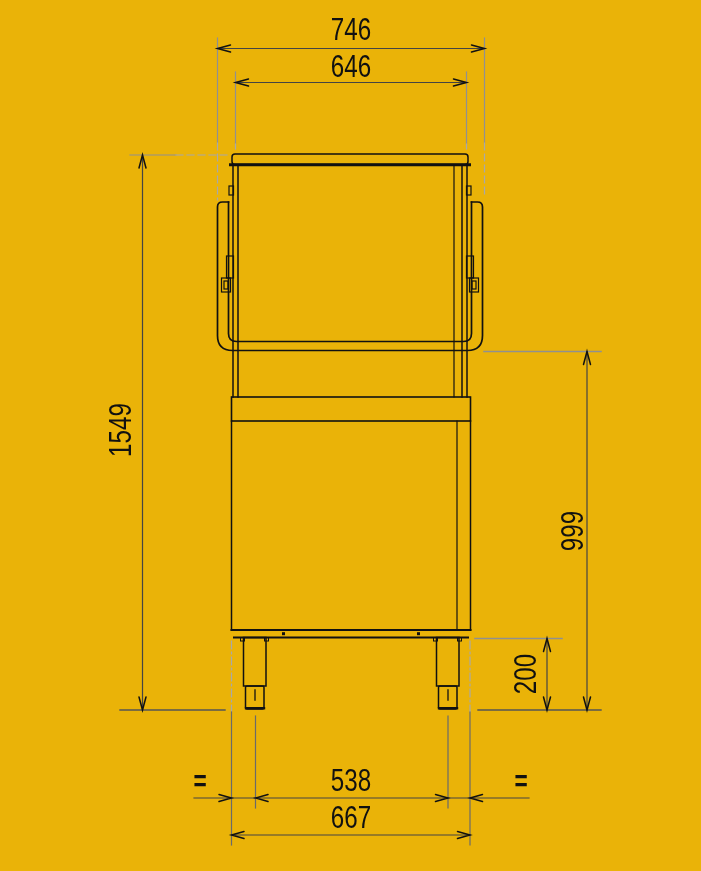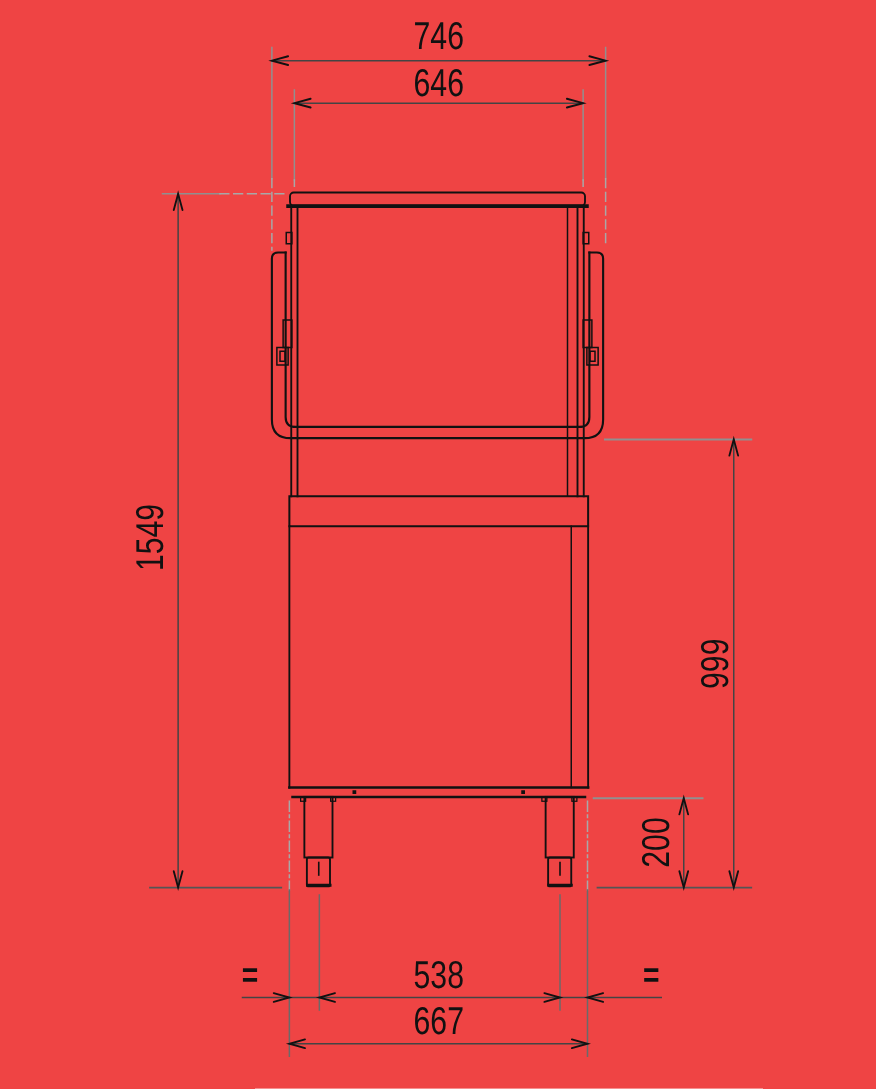--- a/index.html
+++ b/index.html
@@ -1,19 +1,19 @@
 <!DOCTYPE html>
 <html><head>
 <meta charset="utf-8">
 <style>
   html,body{margin:0;padding:0;background:#ffffff;}
   #canvas{
     position:relative;
     width:701px;height:871px;
-    background:#ef4444;
+    background:#eab308;
     font-family:"Liberation Sans", sans-serif;
     overflow:hidden;
   }
   #drawing-svg{position:absolute;left:0;top:0;}
   .dim-label{
     position:absolute;
     font-size:31px;
     line-height:1;
     color:#111111;
     white-space:nowrap;

